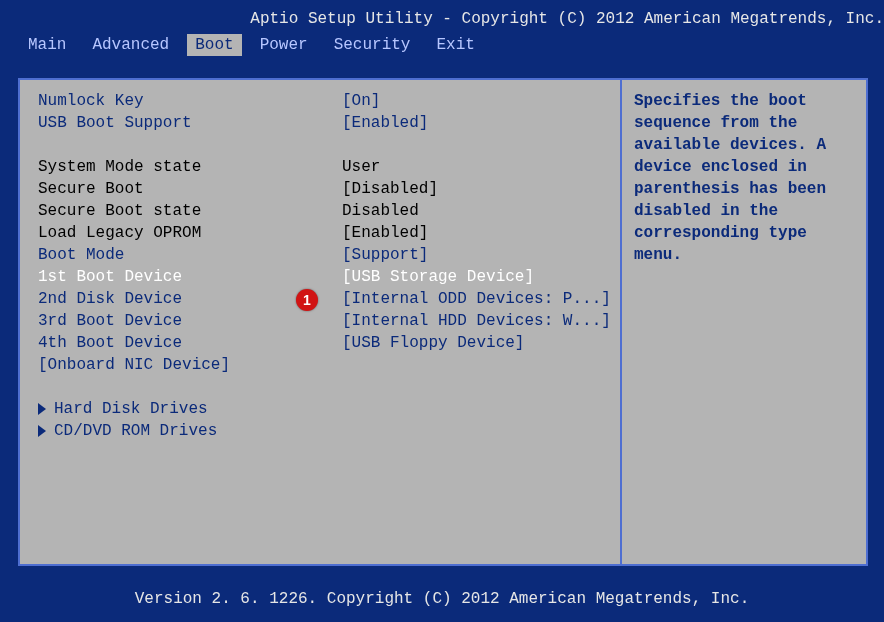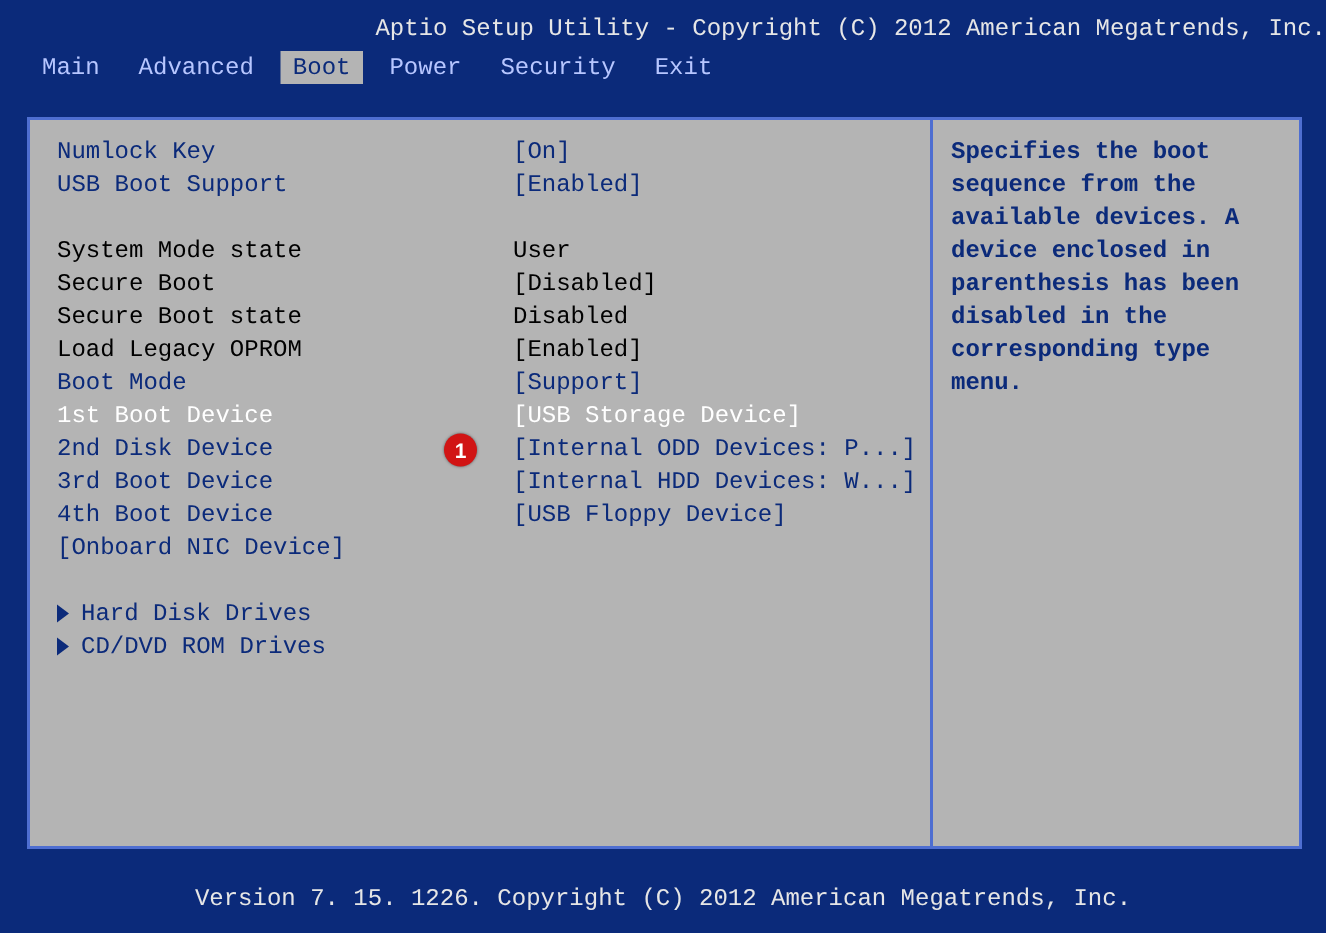--- a/index.html
+++ b/index.html
@@ -170,14 +170,14 @@
         </div>
       </div>
     <div class="right-pane">
       <div class="help-line">Specifies the boot sequence from the available devices. A device enclosed in parenthesis has been disabled in the corresponding type menu.</div>
     </div>
     <div class="marker" style="left:276px; top:209px;">
       <span>1</span>
     </div>
   </div>
 
-  <div class="footer">Version 7. 15. 1226. Copyright (C) 2012 American Megatrends, Inc.</div>
+  <div class="footer">Version 2. 6. 1226. Copyright (C) 2012 American Megatrends, Inc.</div>
 </div>
 
 </body></html>

